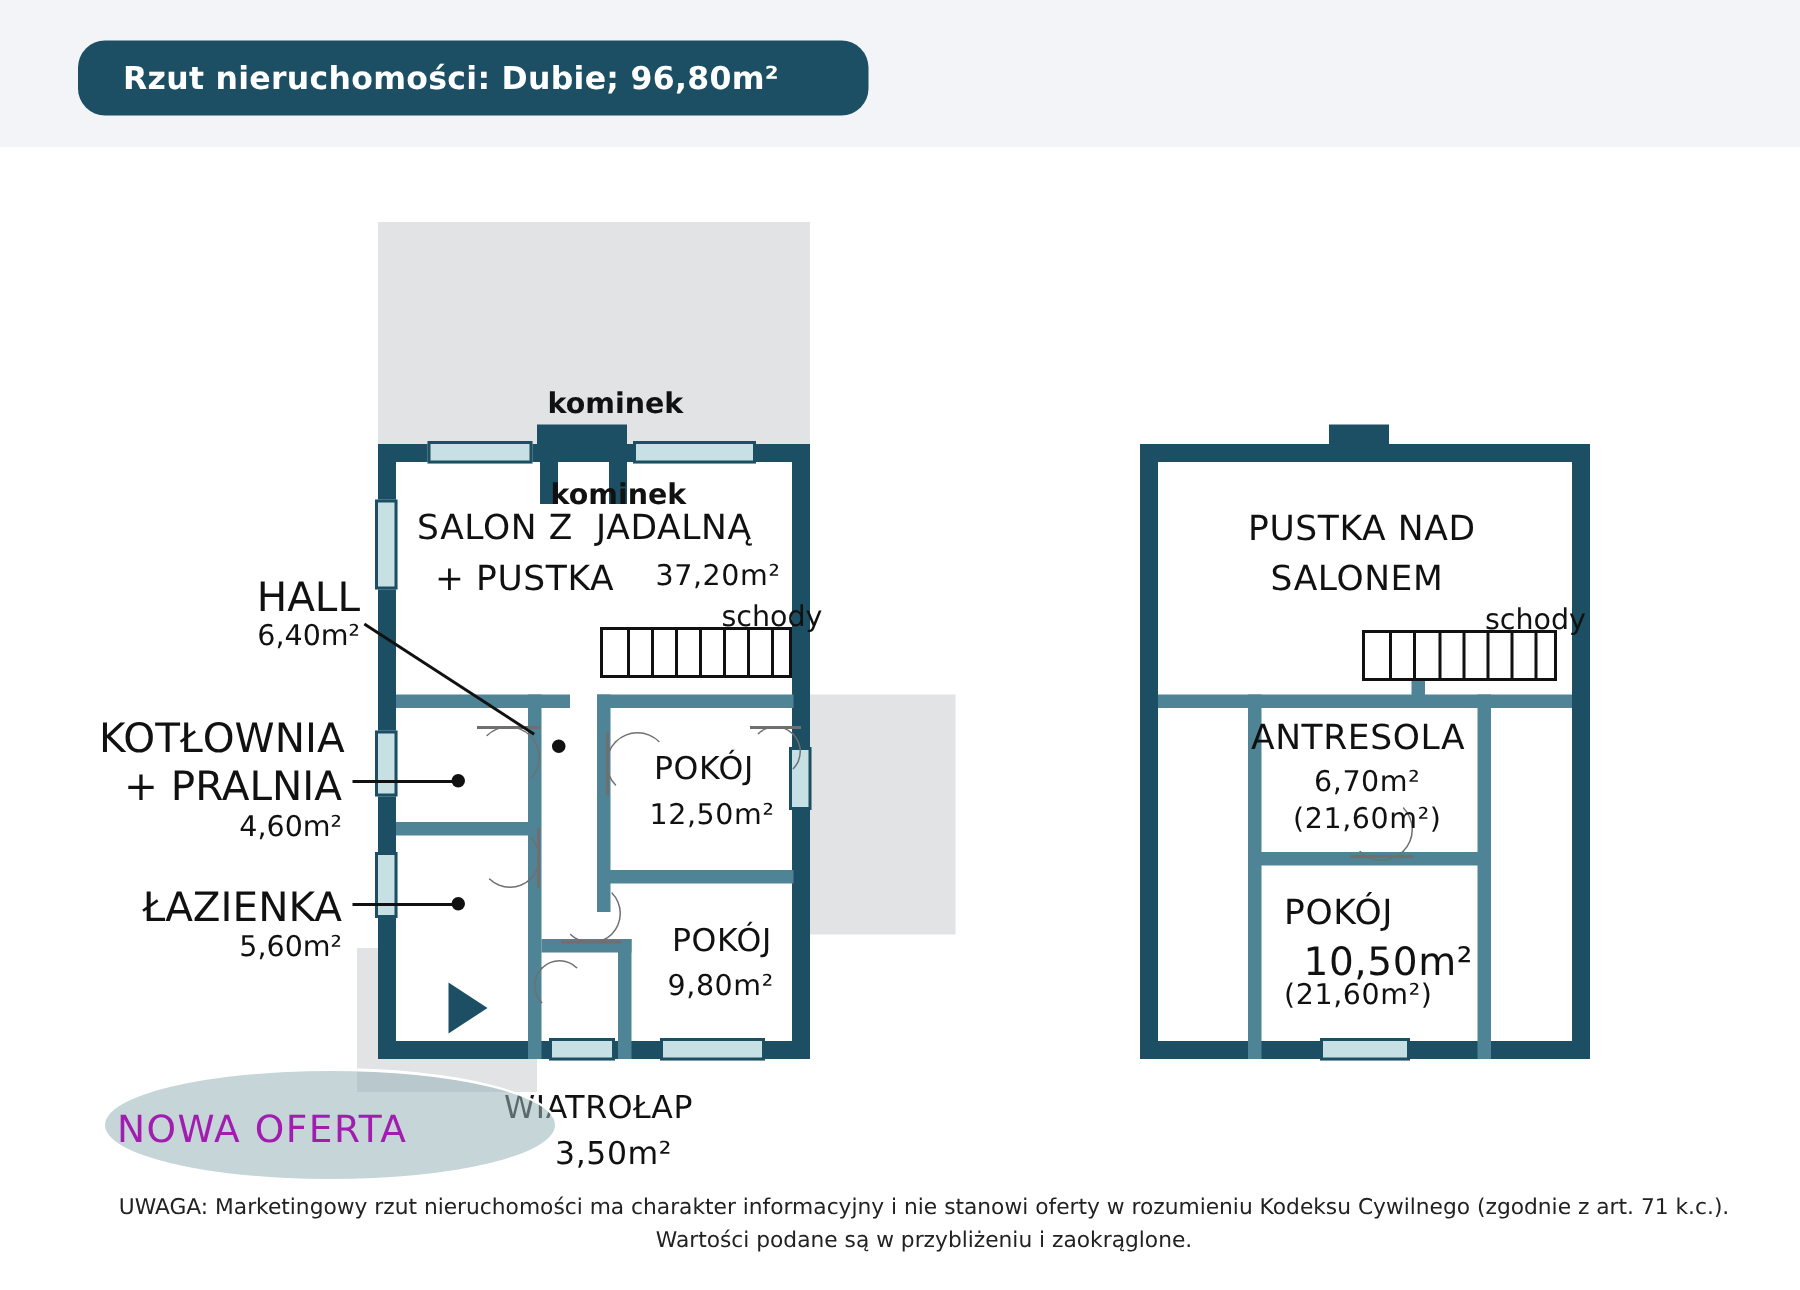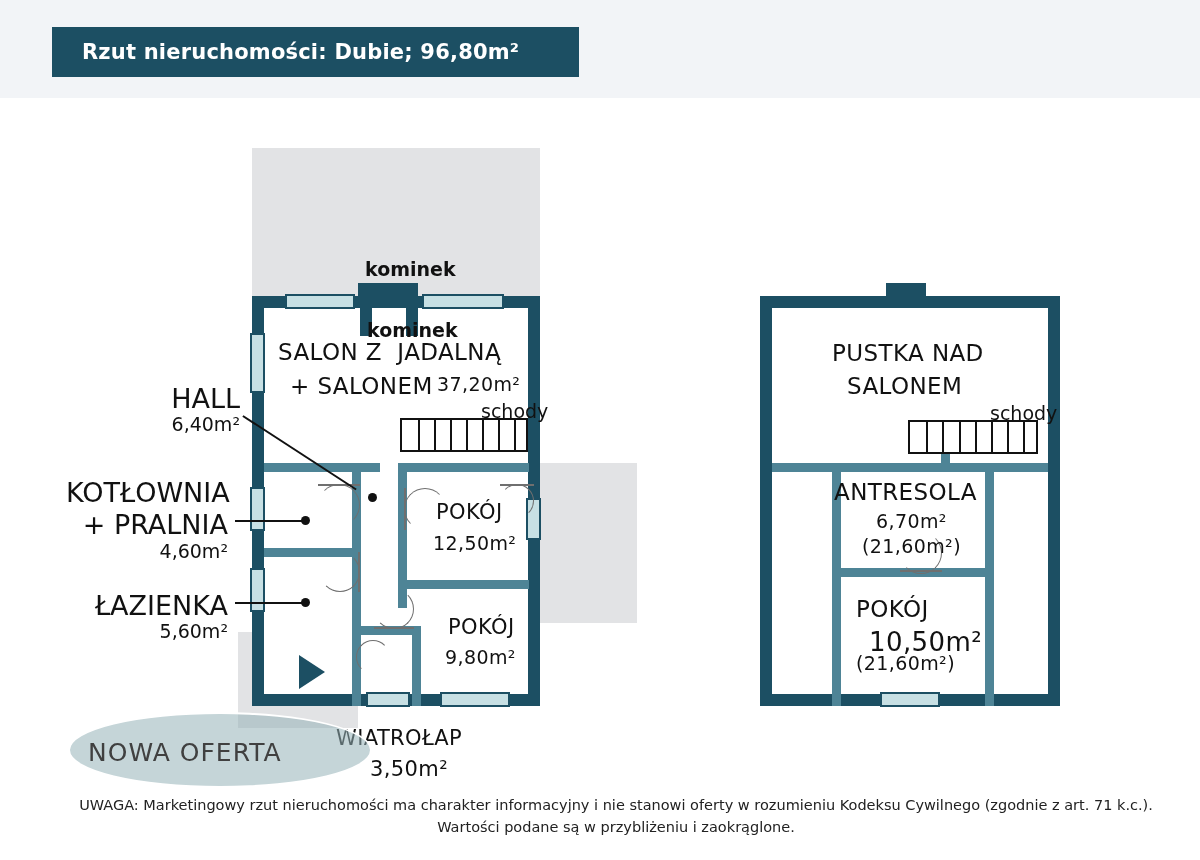--- a/index.html
+++ b/index.html
@@ -30,20 +30,21 @@
   }
   .title-bar {
     position: absolute;
     left: 52px;
     top: 27px;
     width: 527px;
     height: 50px;
     background: #1c4f63;
     display: flex;
     align-items: center;
+    border-radius: 18px;
   }
   .title-bar span {
     color: #ffffff;
     font-size: 21px;
     font-weight: bold;
     padding-left: 30px;
     letter-spacing: 0.2px;
   }
 
   
@@ -132,24 +133,24 @@
     left: 68px;
     top: 712px;
     width: 300px;
     height: 72px;
     border-radius: 50%;
     background: rgba(150,178,184,0.55);
     border: 2px solid #ffffff;
   }
   .wm-text {
     position: absolute;
-    left: 88px;
+    left: 78px;
     top: 738px;
     font-size: 25px;
-    color: #404040;
+    color: #a21caf;
     letter-spacing: 1px;
   }
   .disclaimer {
     position: absolute;
     left: 0;
     top: 795px;
     width: 1200px;
     text-align: center;
     font-size: 14.5px;
     color: #222222;
@@ -237,21 +238,21 @@
 
     <div class="door-arc" style="left:374px; top:589px; width:40px; height:40px; border-color:#6f6f6f; border-left-color:transparent; border-top-color:transparent;"></div>
     <div class="door-leaf" style="left:374px; top:627px; width:40px; height:2px;"></div>
 
     <div class="door-arc" style="left:500px; top:484px; width:34px; height:34px; border-color:#6f6f6f; border-left-color:transparent; border-bottom-color:transparent;"></div>
     <div class="door-leaf" style="left:500px; top:484px; width:34px; height:2px;"></div>
 
     <div class="door-arc" style="left:356px; top:640px; width:34px; height:34px; border-color:#6f6f6f; border-right-color:transparent; border-bottom-color:transparent;"></div>
 
     <div class="label lbl-room big" style="left:278px; top:338px;">SALON Z  JADALNĄ</div>
-    <div class="label lbl-room big" style="left:290px; top:372px;">+ SALONEM</div>
+    <div class="label lbl-room big" style="left:290px; top:372px;">+ PUSTKA</div>
     <div class="label lbl-room" style="left:437px; top:373px; font-size:19px;">37,20m²</div>
 
     <div class="label lbl-room" style="left:436px; top:500px;">POKÓJ</div>
     <div class="label lbl-room" style="left:433px; top:532px; font-size:19px;">12,50m²</div>
 
     <div class="label lbl-room" style="left:448px; top:615px;">POKÓJ</div>
     <div class="label lbl-room" style="left:445px; top:646px; font-size:19px;">9,80m²</div>
 
     <div class="label lbl-room" style="left:336px; top:726px;">WIATROŁAP</div>
     <div class="label lbl-room" style="left:370px; top:757px; font-size:21px;">3,50m²</div>

